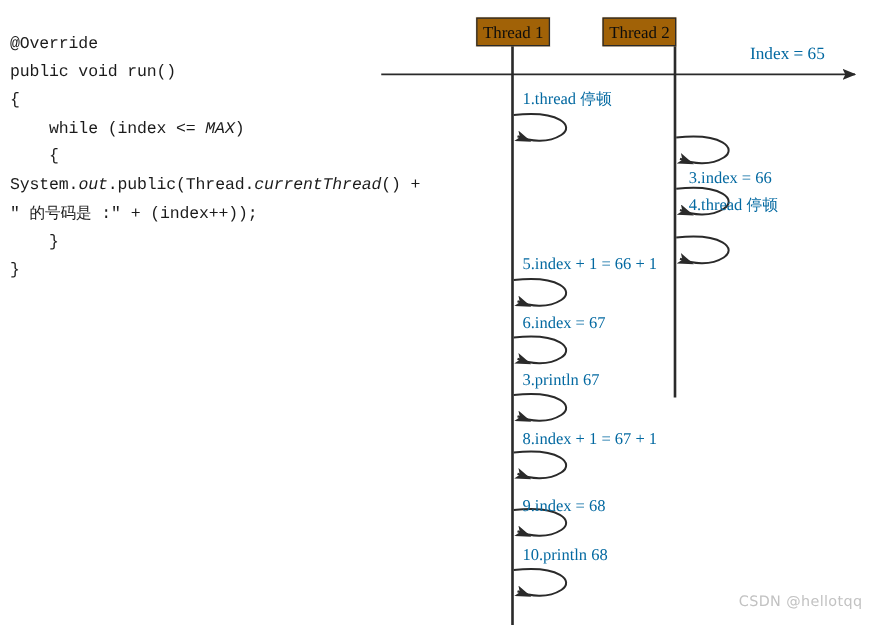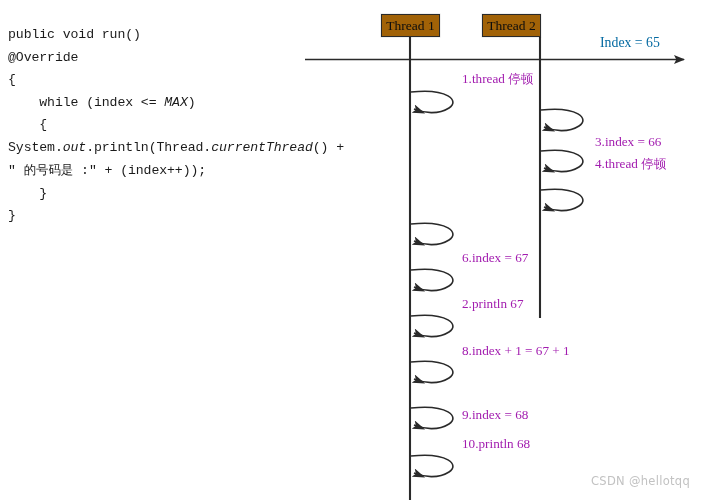--- a/index.html
+++ b/index.html
@@ -65,24 +65,23 @@
     text-align: center;
     line-height: 21px;
     height: 23px;
     box-shadow: 0 0 0 0.5px rgba(0,0,0,0.12);
   }
 
   .step-label {
     position: absolute;
     font-family: "Liberation Serif", serif;
     font-size: 13.2px;
-    color: #a21caf;
+    color: #0369a1;
     white-space: nowrap;
     line-height: 15px;
-    margin-left: 44px;
   }
   .step-label .cjk {
     font-family: "DejaVu Sans", sans-serif;
     font-size: 12.6px;
   }
 
   .index-label {
     position: absolute;
     font-family: "Liberation Serif", serif;
     font-size: 13.8px;
@@ -98,26 +97,26 @@
     white-space: nowrap;
     letter-spacing: 0.3px;
   }
 </style>
 </head>
 <body>
 
 <div id="canvas">
 
   <div id="code-panel">
+      <div class="code-line"><span>@Override</span></div>
       <div class="code-line"><span>public void run()</span></div>
-      <div class="code-line"><span>@Override</span></div>
       <div class="code-line"><span>{</span></div>
       <div class="code-line"><span>    while (index &lt;= </span><span class="ital">MAX</span><span>)</span></div>
       <div class="code-line"><span>    {</span></div>
-      <div class="code-line"><span>System.</span><span class="ital">out</span><span>.println(Thread.</span><span class="ital">currentThread</span><span>() +</span></div>
+      <div class="code-line"><span>System.</span><span class="ital">out</span><span>.public(Thread.</span><span class="ital">currentThread</span><span>() +</span></div>
       <div class="code-line"><span>" </span><span class="cjk">的号码是</span><span> :" + (index++));</span></div>
       <div class="code-line"><span>    }</span></div>
       <div class="code-line"><span>}</span></div>
     </div>
 
   <div id="diagram">
     <svg width="706" height="502" viewBox="0 0 706 502">
       <defs>
         <marker id="arrowRight" markerWidth="11" markerHeight="9" refX="10" refY="4.5" orient="auto" markerUnits="userSpaceOnUse">
           <path d="M0,0 L11,4.5 L0,9 L2.3,4.5 Z" fill="#2a2a2a"></path>
@@ -174,21 +173,22 @@
 
   <div class="thread-box" style="left:381px; top:14px; width:59px;">Thread 1</div>
 
   <div class="thread-box" style="left:482px; top:14px; width:59px;">Thread 2</div>
 
   <div class="index-label" style="left:600px; top:35px;">Index = 65</div>
 
   <div class="step-label" style="left:418px; top:71px;"><span>1.thread </span><span class="cjk">停顿</span></div>
   <div class="step-label" style="left:551px; top:134px;"><span>3.index = 66</span></div>
   <div class="step-label" style="left:551px; top:156px;"><span>4.thread </span><span class="cjk">停顿</span></div>
+  <div class="step-label" style="left:418px; top:203px;"><span>5.index + 1 = 66 + 1</span></div>
   <div class="step-label" style="left:418px; top:250px;"><span>6.index = 67</span></div>
-  <div class="step-label" style="left:418px; top:296px;"><span>2.println 67</span></div>
+  <div class="step-label" style="left:418px; top:296px;"><span>3.println 67</span></div>
   <div class="step-label" style="left:418px; top:343px;"><span>8.index + 1 = 67 + 1</span></div>
-  <div class="step-label" style="left:418px; top:407px;text-align:center;"><span>9.index = 68</span></div>
+  <div class="step-label" style="left:418px; top:397px;text-align:center;"><span>9.index = 68</span></div>
   <div class="step-label" style="left:418px; top:436px;"><span>10.println 68</span></div>
 
   <div class="watermark" style="left:591px; top:474px;">CSDN @hellotqq</div>
 
 </div>
 
 </body></html>

